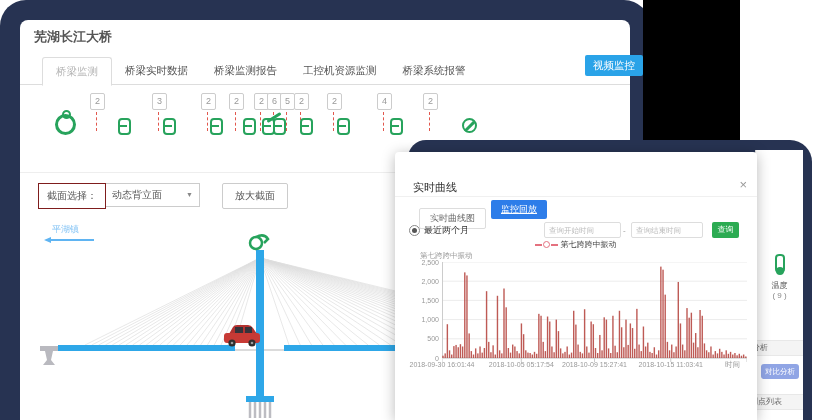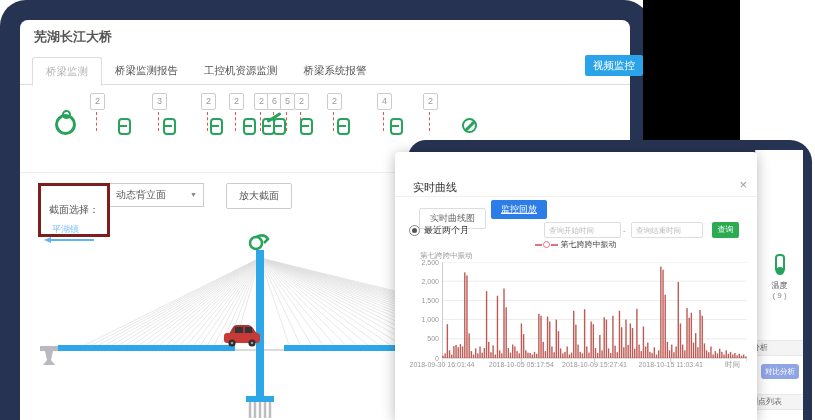--- a/index.html
+++ b/index.html
@@ -8,41 +8,41 @@
   .abs{position:absolute;}
 
   
   .navy-a{left:0;top:0;width:650px;height:420px;background:#273352;border-radius:26px 26px 0 0;}
   .black-block{left:643px;top:0;width:97px;height:148px;background:#000;}
   .navy-b{left:408px;top:140px;width:404px;height:280px;background:#273352;border-radius:18px 22px 0 0;}
 
   
   .main-window{left:20px;top:20px;width:610px;height:400px;background:#fff;border-radius:8px 8px 0 0;}
   .win-title{left:14px;top:8px;font-size:13px;font-weight:bold;color:#555;}
-  .tabs-row{left:0;top:37px;width:610px;height:28px;border-bottom:1px solid #ddd;padding-left:12px;box-sizing:border-box;display:flex;align-items:flex-start;}
+  .tabs-row{left:0;top:37px;width:610px;height:28px;border-bottom:1px solid #ddd;padding-left:22px;box-sizing:border-box;display:flex;align-items:flex-start;}
   .main-tab{height:27px;line-height:27px;padding:0 13px;font-size:10.5px;color:#555;cursor:pointer;}
   .main-tab.active{border:1px solid #ddd;border-bottom:1px solid #fff;border-radius:3px 3px 0 0;background:#fff;color:#b5b5b5;margin-bottom:-1px;}
   .video-btn{left:565px;top:35px;width:58px;height:21px;background:#2aa3e8;color:#fff;font-size:10.5px;line-height:21px;text-align:center;border-radius:2px;cursor:pointer;}
 
   
   .strip{left:0;top:70px;width:610px;height:62px;}
   .badge{position:absolute;top:3px;width:13px;height:15px;border:1px solid #ccc;border-radius:2px;background:#fff;color:#999;font-size:9px;line-height:15px;text-align:center;}
   .dash{position:absolute;top:22px;height:19px;width:0;border-left:1px dashed #e2574d;}
   .link-icon{position:absolute;top:28px;width:9px;height:13px;border:2px solid #27a35c;border-radius:4px;}
   .link-icon::after{content:"";position:absolute;left:-2px;top:4.5px;width:9px;height:2px;background:#27a35c;}
   .lever-bar{position:absolute;top:26px;width:16px;height:3px;background:#27a35c;transform:rotate(-32deg);border-radius:2px;}
   .dyno-icon{position:absolute;left:35px;top:24px;width:15px;height:15px;border:3px solid #27a35c;border-radius:50%;}
   .dyno-icon::before{content:"";position:absolute;left:4px;top:-7px;width:5px;height:5px;border:2px solid #27a35c;border-radius:50%;}
   .ban-icon-s{position:absolute;left:442px;top:28px;width:11px;height:11px;border:2.5px solid #27a35c;border-radius:50%;}
   .ban-icon-s::after{content:"";position:absolute;left:-1px;top:4.5px;width:13px;height:2.5px;background:#27a35c;transform:rotate(-45deg);}
   .divider{left:0;top:152px;width:610px;border-top:1px solid #eee;}
 
   
   .controls{left:18px;top:163px;height:24px;display:flex;}
-  .ctl-label{height:24px;line-height:24px;padding:12px 8px;border:3px solid #7f1d1d;font-size:10px;color:#555;background:#fff;}
+  .ctl-label{height:24px;line-height:24px;padding:0 8px;border:1px solid #7f1d1d;font-size:10px;color:#555;background:#fff;}
   .ctl-select{height:24px;line-height:24px;width:94px;border:1px solid #ccc;border-left:none;font-size:10px;color:#555;background:#fff;display:flex;justify-content:space-between;align-items:center;padding:6px 6px;box-sizing:border-box;cursor:pointer;}
   .ctl-select .arr{font-size:7px;color:#888;}
   .ctl-btn{height:24px;line-height:24px;margin-left:22px;padding:0 12px;border:1px solid #ccc;border-radius:2px;font-size:10px;color:#555;background:#fff;cursor:pointer;}
 
   
   .town-label{left:32px;top:203px;font-size:9px;color:#85c4f5;}
   .town-arrow{left:30px;top:219px;width:44px;height:2px;background:#5fb4f2;}
   .town-arrow::before{content:"";position:absolute;left:-6px;top:-2.5px;border-right:7px solid #5fb4f2;border-top:3.5px solid transparent;border-bottom:3.5px solid transparent;}
   .bridge-svg{left:18px;top:212px;}
 
@@ -100,20 +100,21 @@
 <div class="stage">
 
   <div class="abs navy-a"></div>
   <div class="abs black-block"></div>
 
   <div class="abs main-window">
     <div class="abs win-title">芜湖长江大桥</div>
 
     <div class="abs tabs-row">
         <div class="main-tab active">桥梁监测</div>
+        <div class="main-tab">桥梁实时数据</div>
         <div class="main-tab">桥梁监测报告</div>
         <div class="main-tab">工控机资源监测</div>
         <div class="main-tab">桥梁系统报警</div>
       </div>
     <div class="abs video-btn">视频监控</div>
 
     <div class="abs strip">
       <div class="dyno-icon"></div>
       <div class="ban-icon-s"></div>
     <div class="badge" style="left: 70px;">2</div>

